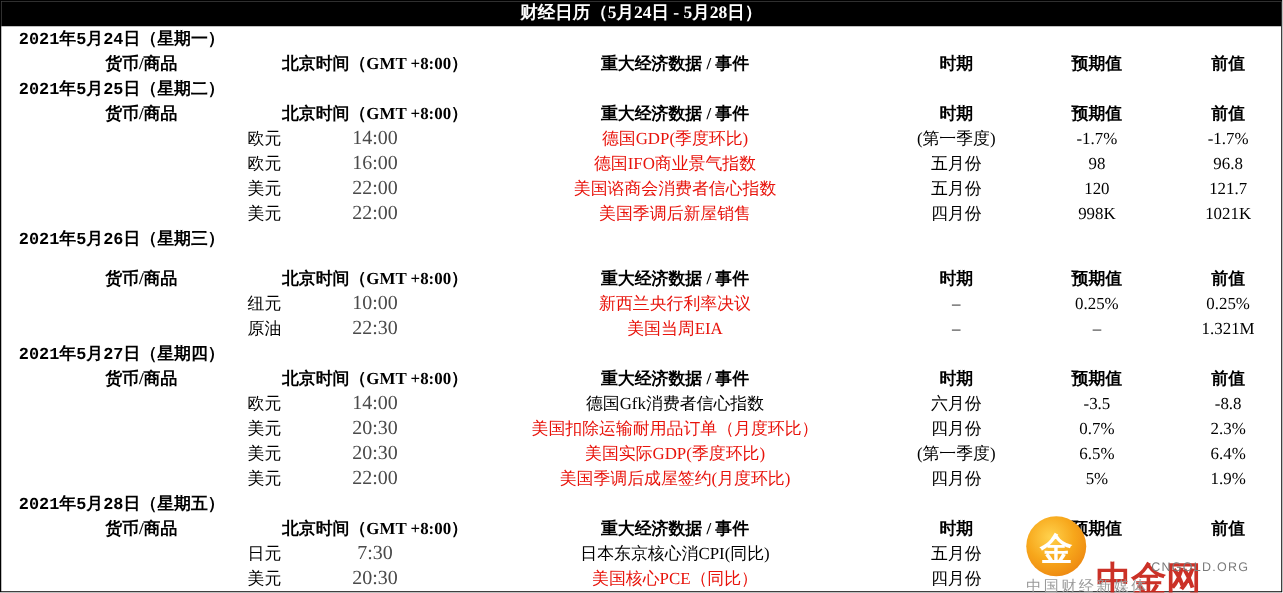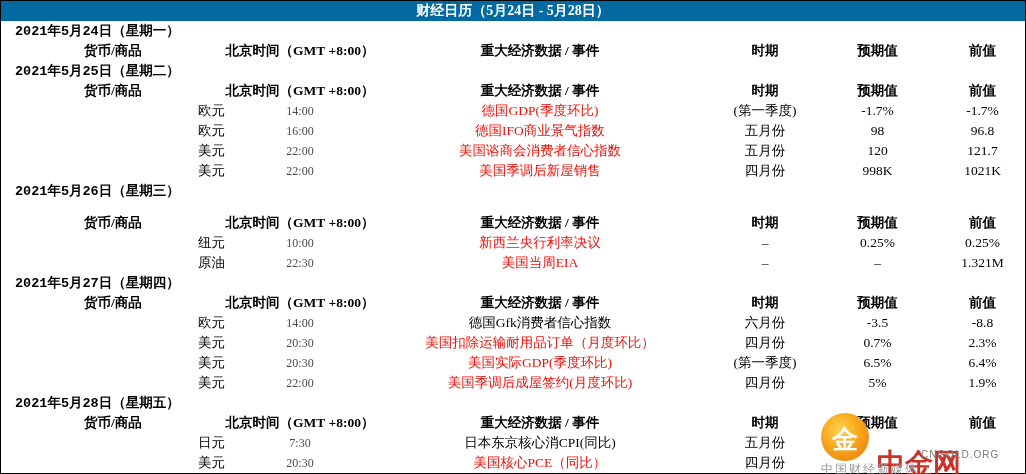--- a/index.html
+++ b/index.html
@@ -6,36 +6,36 @@
   body{
     width:1026px;height:474px;
     background:#ffffff;
     font-family:"Liberation Serif", serif;
     color:#000;
     overflow:hidden;
   }
   .page{position:relative;width:1026px;height:474px;box-sizing:border-box;border:1px solid #000;}
   .title-bar{
     height:20px;line-height:20px;
-    background:#0369a1;
+    background:#000000;
     color:#ffffff;
     text-align:center;
     font-size:14px;
     font-weight:bold;
     letter-spacing:0px;
   }
   table{
     width:100%;
     border-collapse:collapse;
     table-layout:fixed;
     font-size:13.5px;
   }
   td{padding:0;vertical-align:middle;height:20px;}
   .c-date{width:210px;text-align:right;}
-  .c-time{width:150px;text-align:center;color:#4a4a4a;font-size:12px;}
+  .c-time{width:150px;text-align:center;color:#4a4a4a;font-size:16px;}
   .c-event{width:330px;text-align:center;}
   .c-period{width:120px;text-align:center;}
   .c-forecast{width:105px;text-align:center;}
   .c-prev{width:105px;text-align:center;}
   .dayrow td{font-weight:bold;font-family:Liberation Mono, monospace;}
   .dayrow .c-date{text-align:left;padding-left:14px;font-size:13.5px;}
   .hdr td{font-weight:bold;}
   .hdr .c-date{font-weight:bold;text-align:center;}
   .hdr .c-time{color:#000;font-weight:bold;font-size:13.5px;}
   .event-red{color:#e8130b;}

